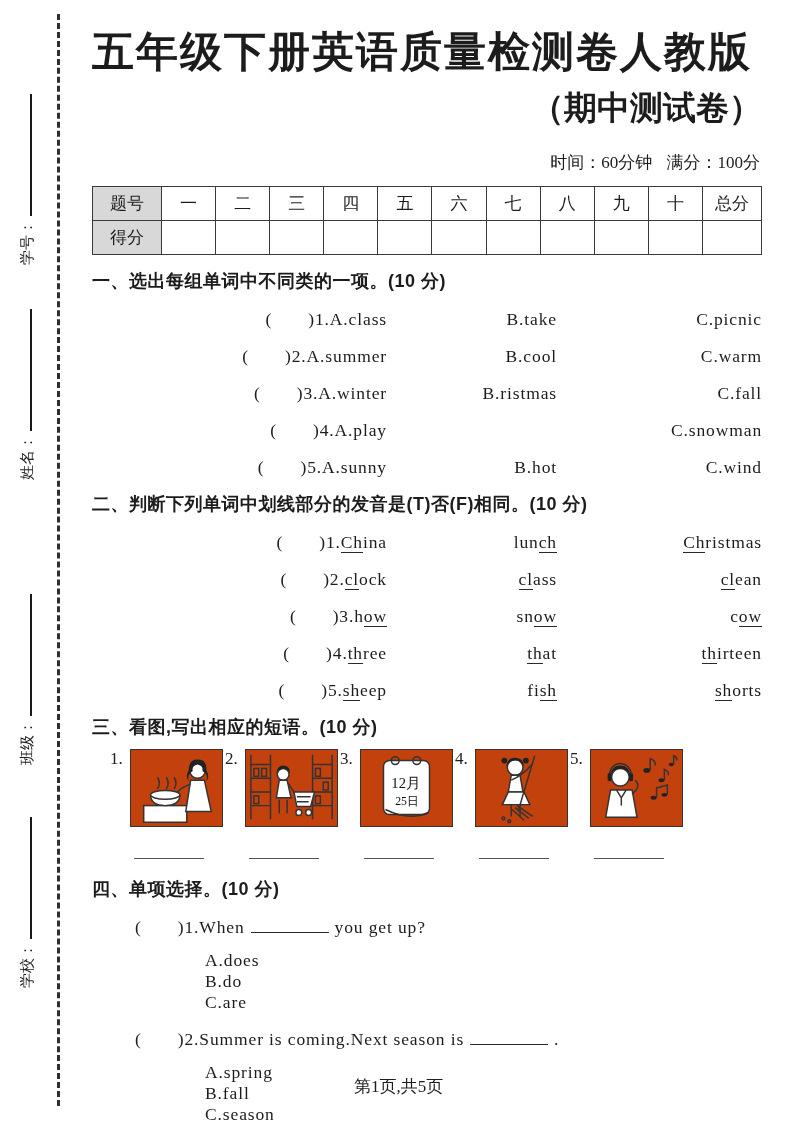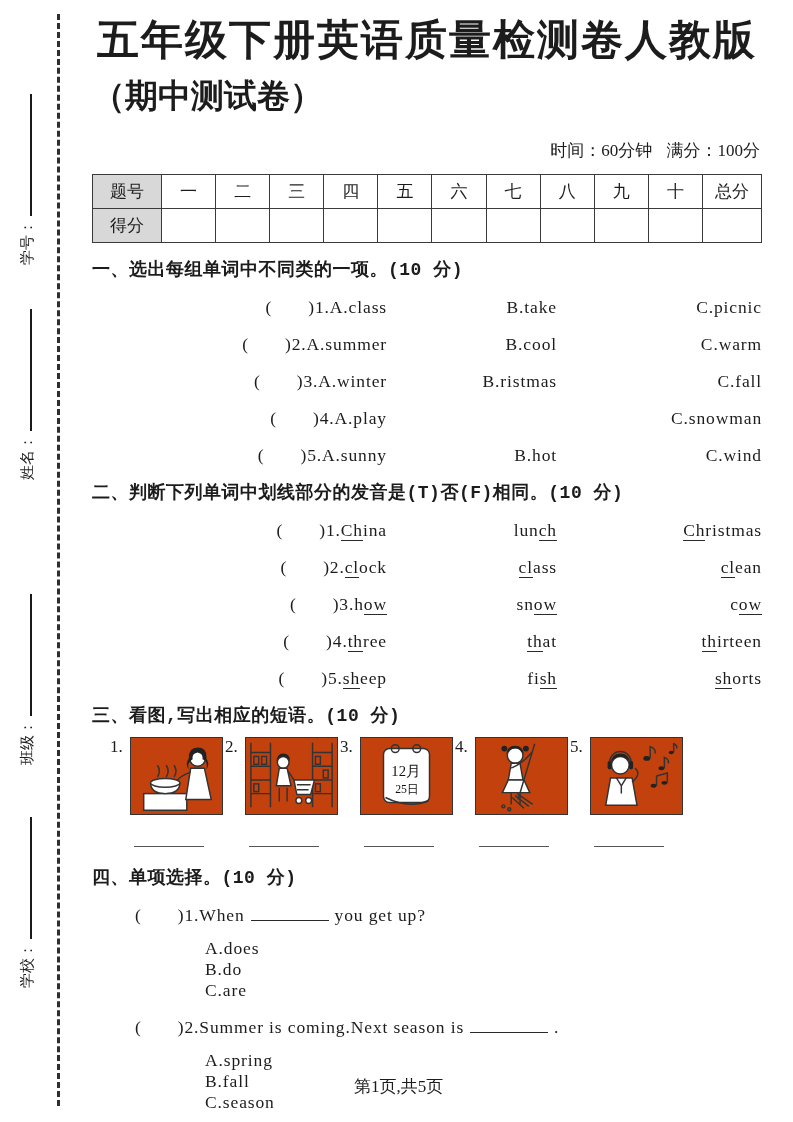--- a/index.html
+++ b/index.html
@@ -15,37 +15,37 @@
   }
   .side-item {
     position:absolute; left:-70px; width:200px; height:24px;
     transform:rotate(-90deg); transform-origin:center center;
     font-size:15px; white-space:nowrap; text-align:left;
   }
   .side-blank { display:inline-block; width:122px; border-bottom:2px solid #1a1a1a; margin-left:4px; }
   
   .main { position:absolute; left:92px; top:0; width:670px; }
   .paper-title {
-    margin-top:16px; text-align:center; font-size:42px; font-weight:bold;
+    margin-top:28px; text-align:left; font-size:42px; font-weight:bold;
     letter-spacing:2px; line-height:1.15;
   }
-  .paper-subtitle { margin-top:10px; text-align:left; font-size:33px; font-weight:bold; }
+  .paper-subtitle { margin-top:10px; text-align:right; font-size:33px; font-weight:bold; }
   .time-row { margin-top:20px; text-align:right; font-size:17px; padding-right:2px; }
   .time-row span { margin-left:10px; }
   
   table.score { width:100%; border-collapse:collapse; margin-top:12px; }
   table.score td {
     border:1.5px solid #3a3a3a; height:33px; text-align:center;
     font-size:17px; padding:0;
   }
   td.hdr { background:#d8d8d8; width:68px; }
   td.total { width:58px; }
   
   .sec-title {
-    font-family:Liberation Mono, monospace; font-weight:bold;
+    font-family:Liberation Sans, sans-serif; font-weight:bold;
     font-size:18px; margin-top:14px; letter-spacing:0.5px;
   }
   .q-row { display:flex; margin-top:16px; padding-left:43px; font-size:17.5px; letter-spacing:0.05em;text-align:right; }
   .q-col1 { width:252px; }
   .q-col2 { width:170px; }
   .q-col3 { flex:1; }
   .paren-gap { display:inline-block; width:36px; }
   .u { border-bottom:1.5px solid #2a2a2a; }
   .ans-blank { display:inline-block; width:78px; border-bottom:1.5px solid #2a2a2a; margin:0 6px; }
   

